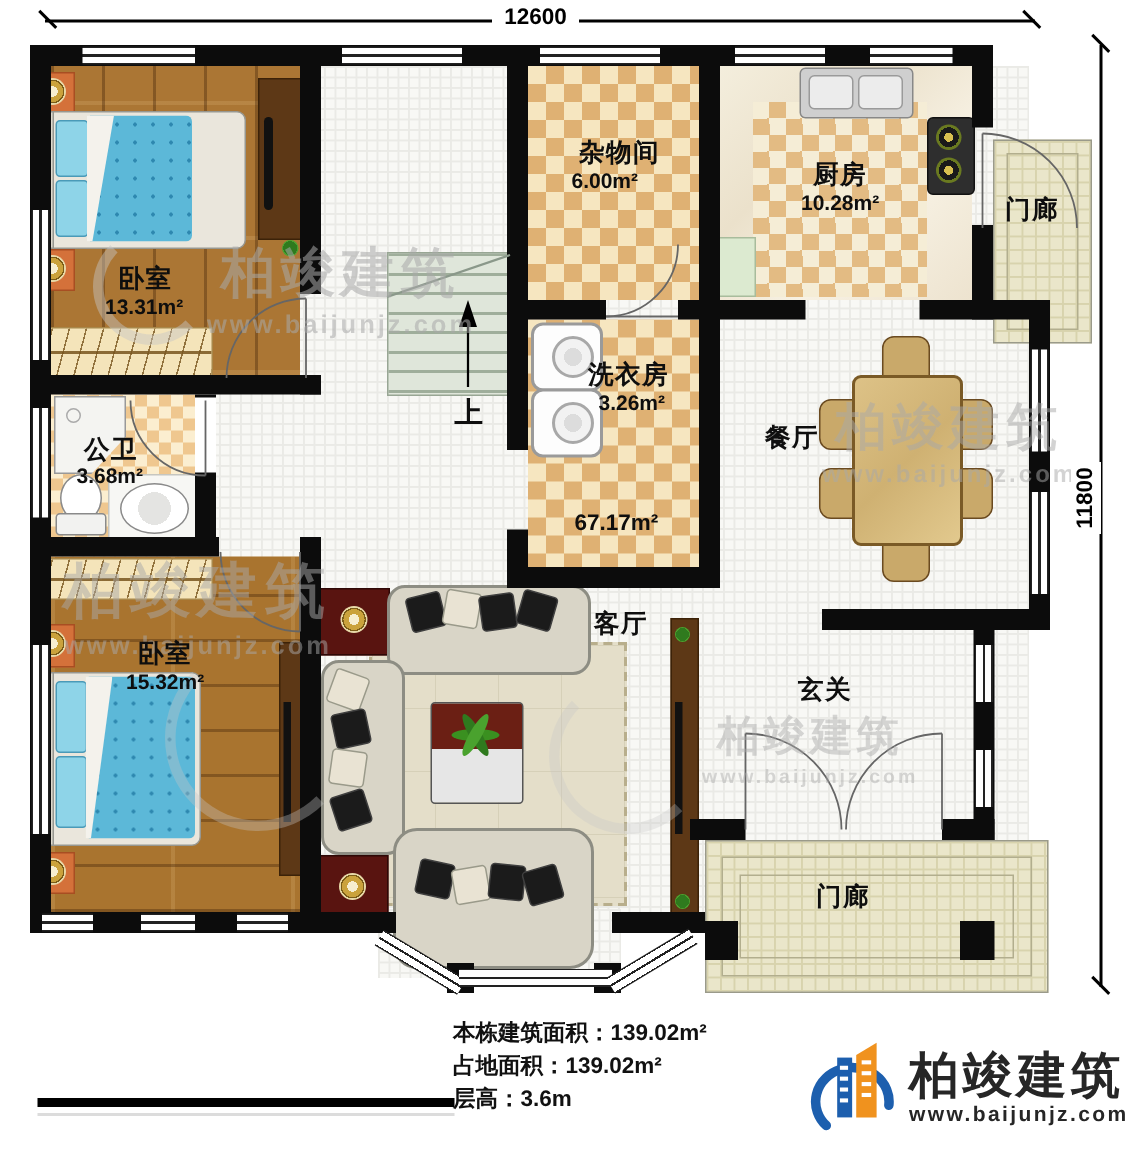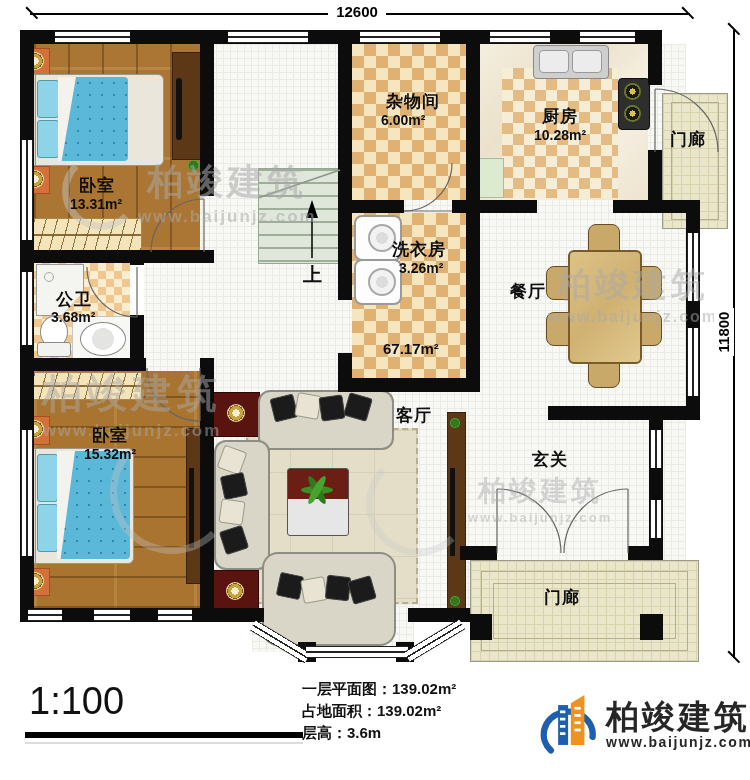--- a/index.html
+++ b/index.html
@@ -298,26 +298,25 @@
   <span class="u" style="font-size:17px;">www.baijunjz.com</span>
 </div>
 <div class="wm-arc" style="left:366px;top:452px;width:90px;height:90px;opacity:.3;"></div>
 <div class="wm" style="left:468px;top:472px;opacity:.45;">
   <span style="font-size:28px;letter-spacing:3px;">柏竣建筑</span>
   <span class="u" style="font-size:13px;">www.baijunjz.com</span>
 </div>
 
 <div class="footer">
   <div class="f-title">
-    <span class="t2">1:100</span>
   </div>
   <div class="f-rule1"></div>
   <div class="f-rule2"></div>
   <div class="f-stats">
-    <div class="row"><span>一层平面图：</span><span>139.02m²</span></div>
+    <div class="row"><span>本栋建筑面积：</span><span>139.02m²</span></div>
     <div class="row"><span>占地面积：</span><span>139.02m²</span></div>
     <div class="row"><span>层高：</span><span>3.6m</span></div>
   </div>
   <div class="f-logo">
     <svg width="58" height="78" viewBox="0 0 64 84">
       <path d="M12 70 A27 25 0 1 1 58 55" stroke="#1d5fae" stroke-width="7" fill="none" stroke-linecap="round"></path>
       <rect x="20" y="20" width="11" height="44" fill="#1d5fae"></rect>
       <path d="M34 64 V18 L49 9 V64 Z" fill="#f0921e"></path>
       <rect x="22" y="26" width="6" height="3" fill="#fff"></rect>
         <rect x="22" y="34" width="6" height="3" fill="#fff"></rect>

